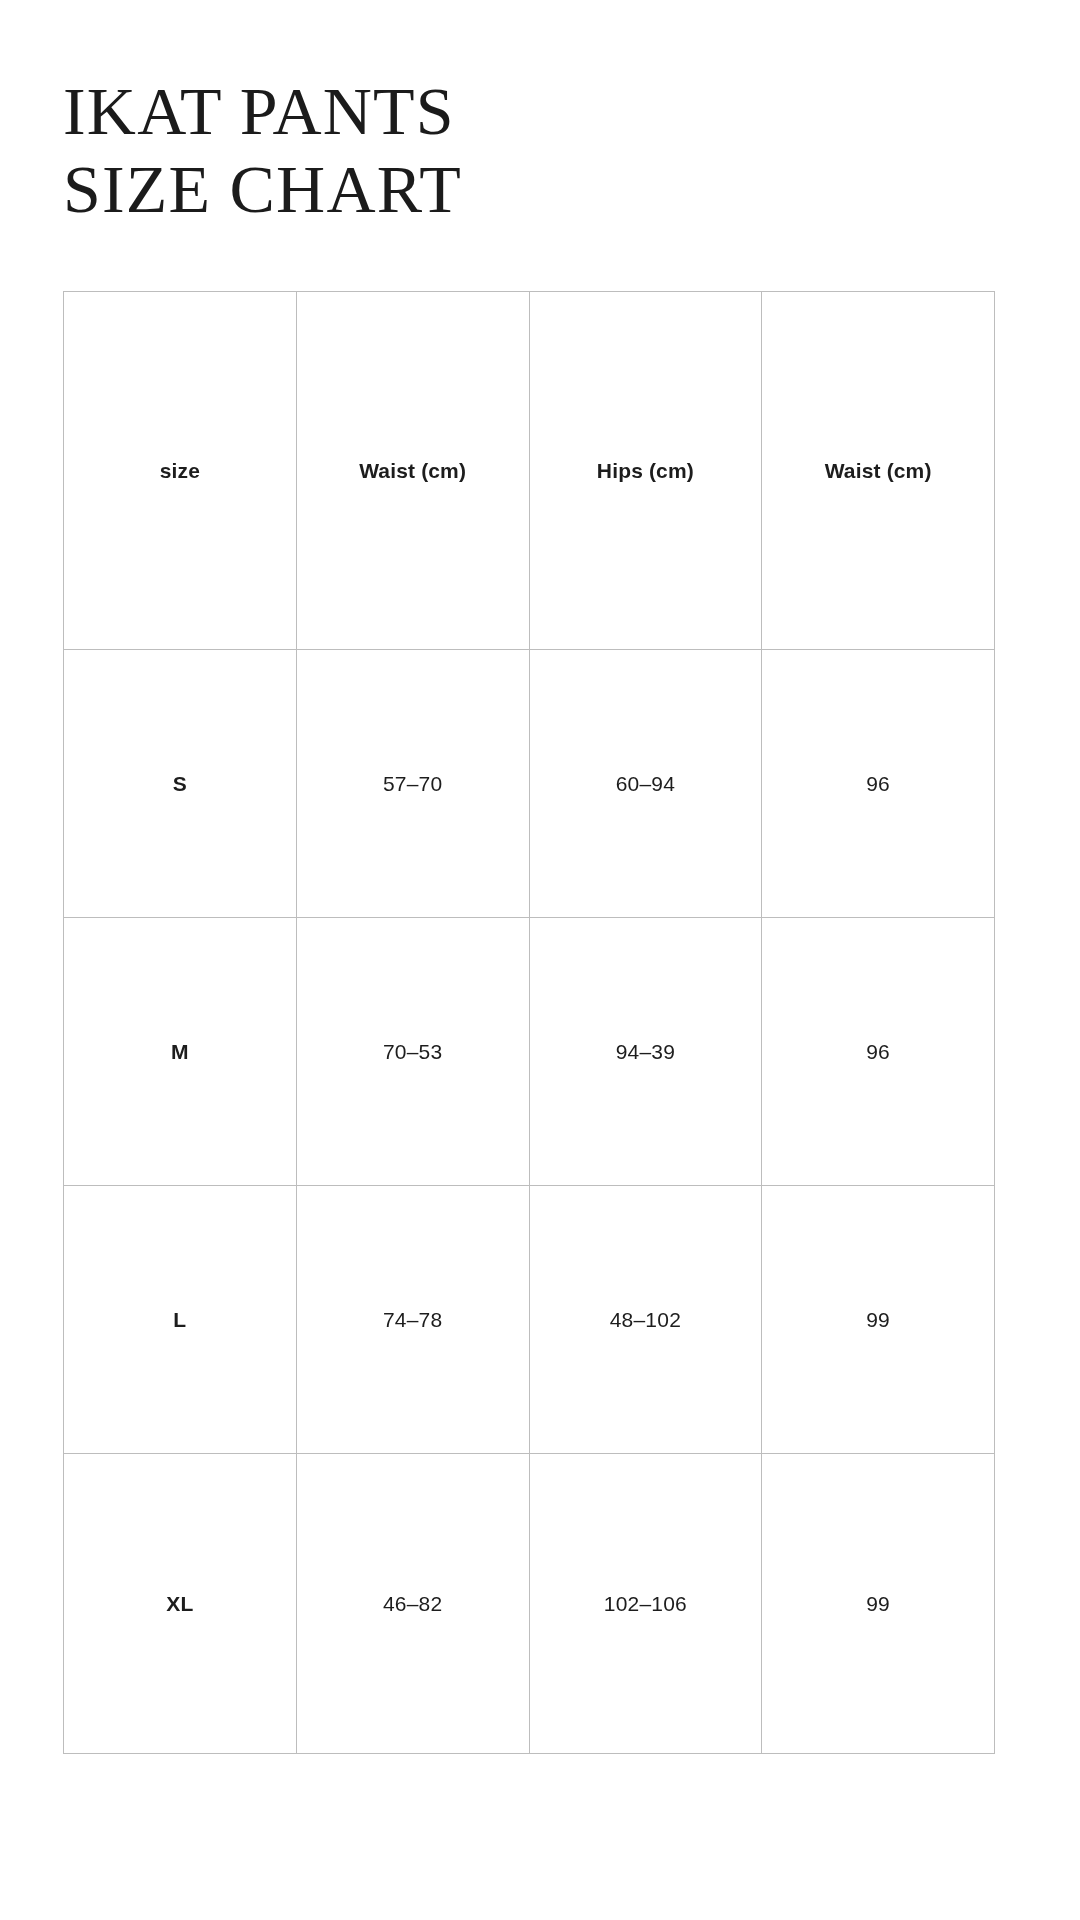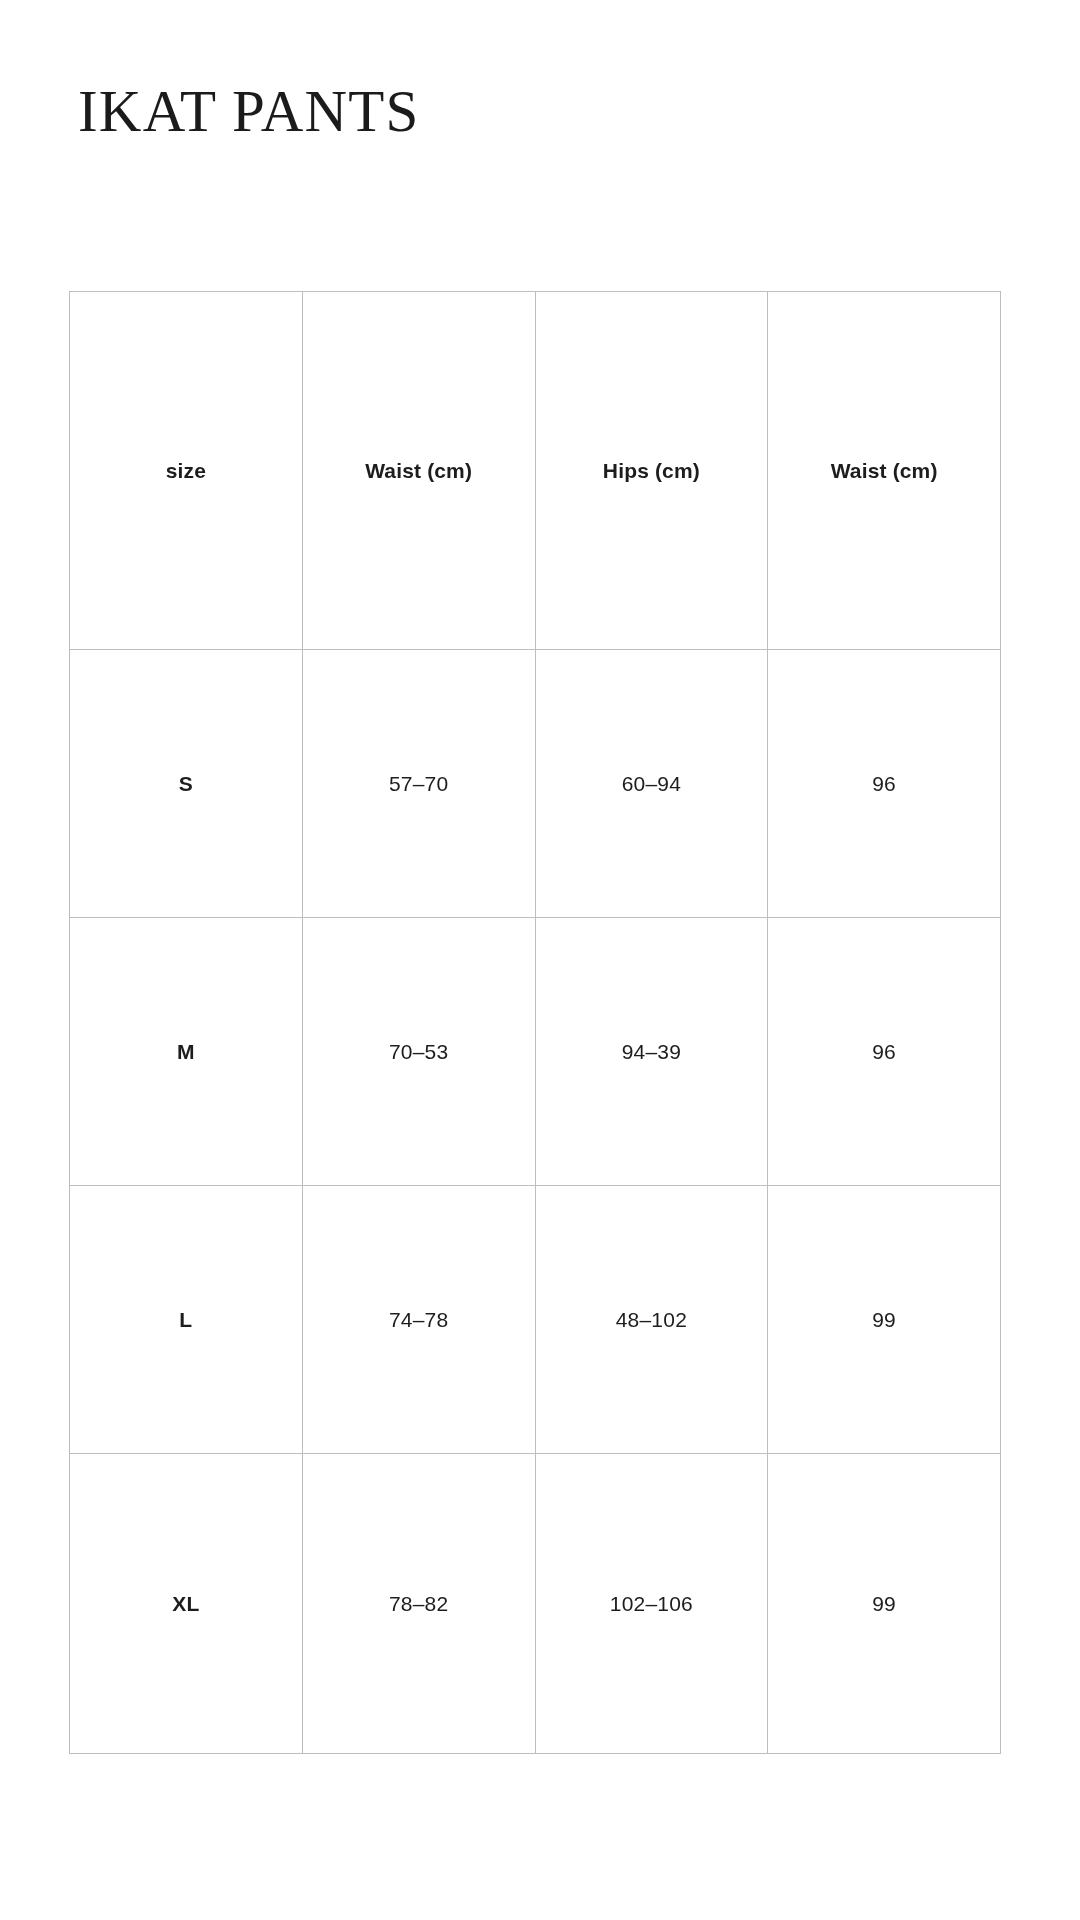--- a/index.html
+++ b/index.html
@@ -27,32 +27,31 @@
   
   .title-block {
     position: absolute;
     left: 63px;
     top: 72px;
     width: 900px;
   }
   .title-line {
     font-family: "Liberation Serif", "DejaVu Serif", serif;
     font-weight: 400;
-    font-size: 59px;
+    font-size: 68px;
     line-height: 78px;
     letter-spacing: 1.2px;
     color: #1b1b1b;
     white-space: nowrap;
-    margin-left: 15px;
   }
 
   
   .size-table {
     position: absolute;
-    left: 69px;
+    left: 63px;
     top: 291px;
     width: 932px;
     border-collapse: collapse;
     table-layout: fixed;
     padding-left: 20px;
   }
   .size-table col { width: 25%; }
 
   .size-table th,
   .size-table td {
@@ -83,20 +82,21 @@
     height: 300px;
   }
 </style>
 </head>
 <body>
 
 <div class="page">
 
   <div class="title-block">
     <div class="title-line">IKAT PANTS</div>
+    <div class="title-line">SIZE CHART</div>
   </div>
 
   <table class="size-table">
     <colgroup>
       <col>
         <col>
         <col>
         <col>
     </colgroup>
     <thead>
@@ -121,20 +121,20 @@
         <td>96</td>
       </tr>
       <tr>
         <td class="size-cell">L</td>
         <td>74–78</td>
         <td>48–102</td>
         <td>99</td>
       </tr>
       <tr class="last-row">
         <td class="size-cell">XL</td>
-        <td>78–82</td>
+        <td>46–82</td>
         <td>102–106</td>
         <td>99</td>
       </tr>
     </tbody>
   </table>
 
 </div>
 
 </body></html>

